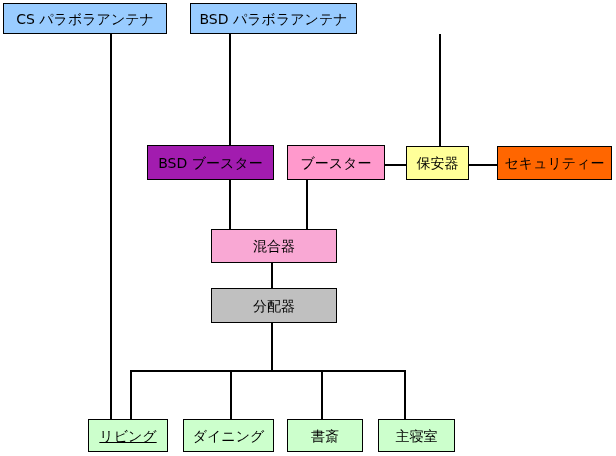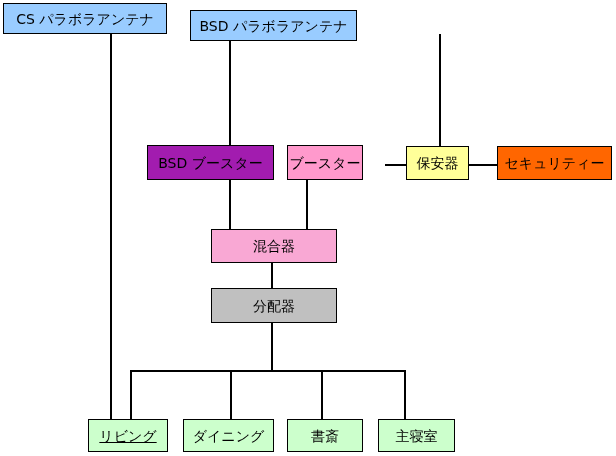--- a/index.html
+++ b/index.html
@@ -53,28 +53,28 @@
   <div class="line v" style="left:271px; top:323px; height:49px;"></div>
   <div class="line h" style="left:130px; top:370px; width:276px;"></div>
   <div class="line v" style="left:130px; top:370px; height:49px;"></div>
   <div class="line v" style="left:230px; top:370px; height:49px;"></div>
   <div class="line v" style="left:321px; top:370px; height:49px;"></div>
   <div class="line v" style="left:404px; top:370px; height:49px;"></div>
 
   <div class="node" style="left: 3px; top: 3px; width: 164px; height: 31px; background-color: rgb(153, 204, 255);">
     <span class="label">CS パラボラアンテナ</span>
   </div>
-  <div class="node" style="left: 190px; top: 3px; width: 167px; height: 31px; background-color: rgb(153, 204, 255); margin-top: 7px;">
+  <div class="node" style="left: 190px; top: 3px; width: 167px; height: 31px; background-color: rgb(153, 204, 255);">
     <span class="label">BSD パラボラアンテナ</span>
   </div>
 
   <div class="node" style="left: 147px; top: 145px; width: 127px; height: 35px; background-color: #a21caf;">
     <span class="label">BSD ブースター</span>
   </div>
-  <div class="node" style="left: 287px; top: 145px; width: 76px; height: 35px; background-color: rgb(255, 153, 204);">
+  <div class="node" style="left: 287px; top: 145px; width: 98px; height: 35px; background-color: rgb(255, 153, 204);">
     <span class="label">ブースター</span>
   </div>
   <div class="node" style="left: 406px; top: 146px; width: 63px; height: 34px; background-color: rgb(255, 255, 153);">
     <span class="label">保安器</span>
   </div>
   <div class="node" style="left: 497px; top: 146px; width: 115px; height: 34px; background-color: rgb(255, 102, 0);">
     <span class="label">セキュリティー</span>
   </div>
 
   <div class="node" style="left: 211px; top: 229px; width: 126px; height: 34px; background-color: #f9a8d4;">

